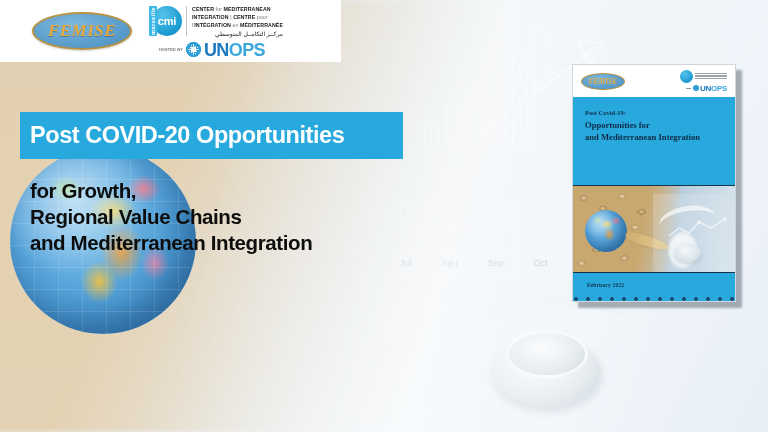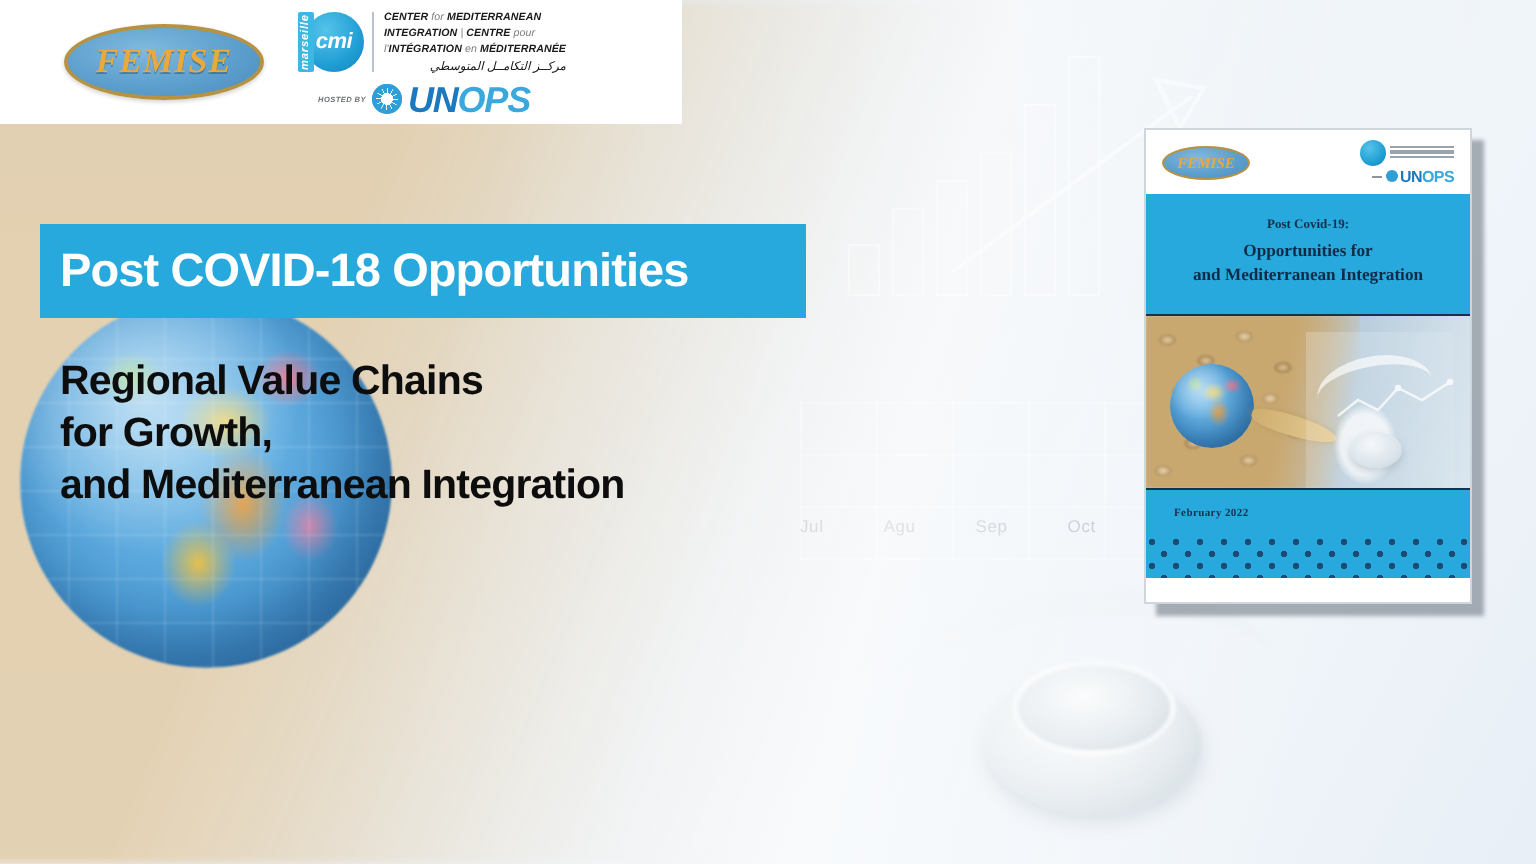--- a/index.html
+++ b/index.html
@@ -182,21 +182,21 @@
   }
   .femise-logo .txt{
     font-family:"Liberation Serif", serif;
     font-style:italic; font-weight:700;
     font-size:17px; color:#e8aráfico;
     color:#e9a93c;
     letter-spacing:0.5px;
     text-shadow:0 1px 0 rgba(0,0,0,0.25);
   }
 
-  .cmi-block{ display:flex; align-items:flex-start; margin-left:17px; padding-top:3px;font-style:italic; }
+  .cmi-block{ display:flex; align-items:flex-start; margin-left:17px; padding-top:3px; }
   .cmi-mark{ position:relative; display:flex; align-items:center; }
   .cmi-marseille{
     writing-mode:vertical-rl; transform:rotate(180deg);
     font-size:5.6px; font-weight:700; color:#ffffff;
     letter-spacing:0.4px; height:30px;
     background:#3db7e4;
     padding:1px 1px; border-radius:1px;
     display:flex; align-items:center; justify-content:center;
   }
   .cmi-circle{
@@ -297,22 +297,21 @@
     width:6px; height:6px; border-radius:50%;
     background:#2f9fd6; margin-right:1.5px;
   }
   .cov-unops .tx{ font-size:8px; font-weight:700; letter-spacing:-0.3px; }
   .cov-unops .tx .a{ color:#1c79c0; }
   .cov-unops .tx .b{ color:#3aa7dd; }
 
   .cov-title{
     background:#27a9dd;
     padding:12px 12px 14px 12px;
-    height:60px;
-    text-align:center;
+    height:88px;
   }
   .cov-title .kicker{
     font-family:"Liberation Serif", serif;
     font-size:6.5px; color:#13304c; font-weight:700;
     margin-bottom:3px;
   }
   .cov-title .main{
     font-family:"Liberation Serif", serif;
     font-size:8.6px; font-weight:700; color:#0f2b46;
     line-height:1.42;
@@ -485,26 +484,26 @@
         <div class="unops-row">
           <span class="hostedby">HOSTED BY</span>
           <span class="un-emblem"></span>
           <span class="unops-txt"><span class="a">UN</span><span class="b">OPS</span></span>
         </div>
       </div>
     </div>
   </div>
 
   <div class="banner">
-    <h1>Post COVID-18 Opportunities</h1>
+    <h1>Post COVID-20 Opportunities</h1>
   </div>
 
   <div class="subtitle">
+    <div>for Growth,</div>
     <div>Regional Value Chains</div>
-    <div>for Growth,</div>
     <div>and Mediterranean Integration</div>
   </div>
 
   <div class="cover-shadow"></div>
   <div class="cover">
 
     <div class="cov-logos">
       <div class="cov-femise">
         <span>FEMISE</span>
       </div>

